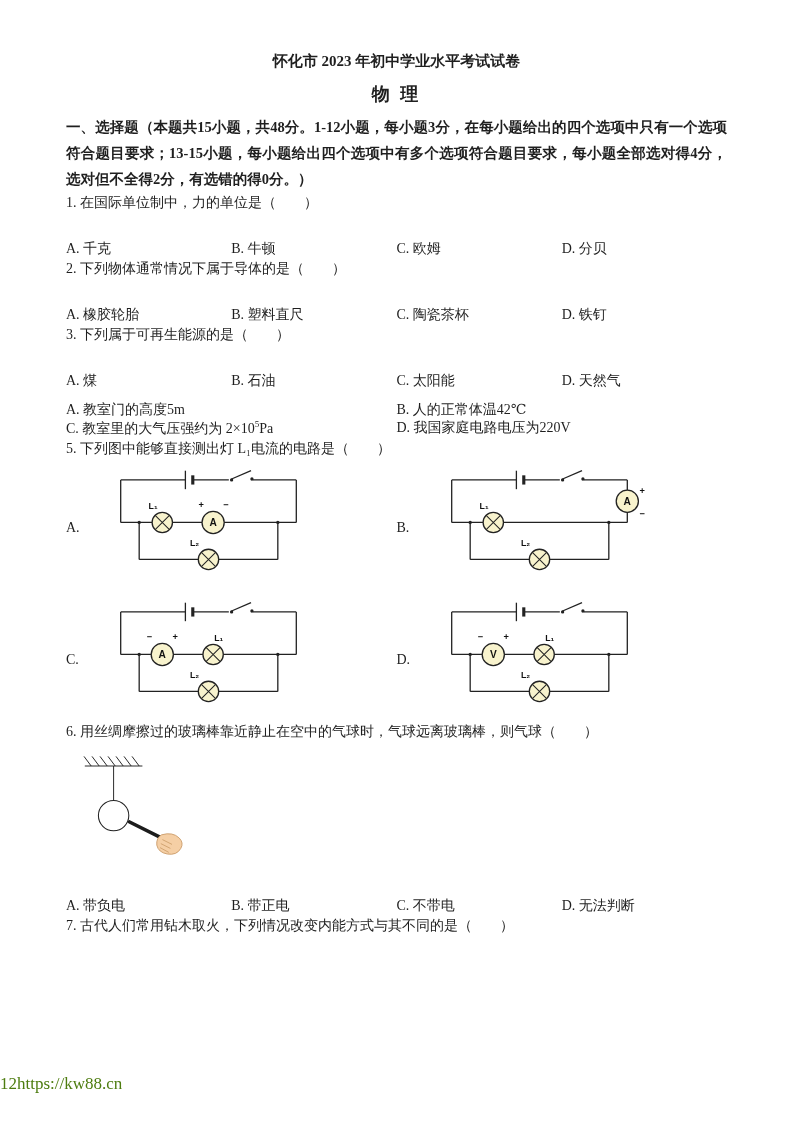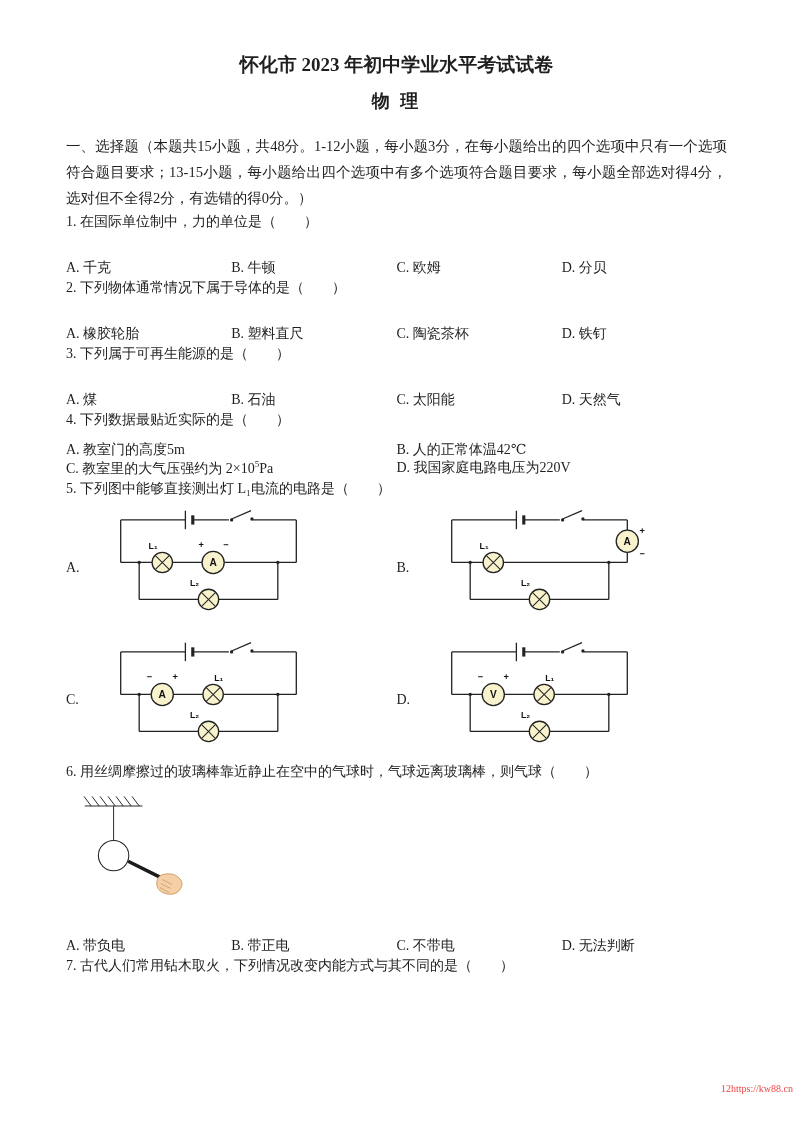--- a/index.html
+++ b/index.html
@@ -3,43 +3,43 @@
 <meta charset="utf-8">
 <style>
   * { margin:0; padding:0; box-sizing:border-box; }
   html,body { background:#ffffff; }
   body {
     width:793px; height:1122px; position:relative; overflow:hidden;
     color:#1f1f1f;
     font-family:"Liberation Serif","DejaVu Serif",serif;
   }
   .page { padding:52px 66px 0 66px; }
-  .title { text-align:center; font-size:19px; font-weight:bold;font-family:Liberation Serif, serif; }
+  .title { text-align:center; font-size:15px; font-weight:bold;font-family:Liberation Serif, serif; }
   .subject { text-align:center; font-size:18px; font-weight:bold; margin-top:11px; letter-spacing:3px; }
-  .intro { font-weight:normal; font-size:14.5px; line-height:1.8; margin-top:20px; text-align:justify; }
+  .intro { font-weight:bold; font-size:14.5px; line-height:1.8; margin-top:8px; text-align:justify; }
   .stem { font-size:14px; margin-top:0; line-height:1.5; }
   .opts { display:grid; margin-top:11px; font-size:14px; }
   .cols4 { grid-template-columns:repeat(4,1fr);margin-top:27px; }
   .cols2 { grid-template-columns:1fr 1fr; }
   sup { font-size:9px; vertical-align:super; }
   .diagrams { display:grid; grid-template-columns:1fr 1fr; row-gap:10px; margin-top:8px; }
   .dcell { display:flex; align-items:center; gap:8px; }
   .dlabel { font-size:14px; width:22px; flex:0 0 auto; }
   .circuit { width:225px; height:122px; }
   .circuit .wire { stroke:#222; stroke-width:1.4; fill:none; }
   .circuit .thick { stroke:#222; stroke-width:3.4; fill:none; }
   .circuit .comp { fill:#f8f3cd; stroke:#222; stroke-width:1.4; }
   .circuit .x { stroke:#222; stroke-width:1.1; fill:none; }
   .circuit text { font-family:"Liberation Sans","DejaVu Sans",sans-serif; fill:#111; }
   .circuit .mlabel { font-size:11px; font-weight:bold; text-anchor:middle; }
   .circuit .slabel { font-size:9.5px; font-weight:bold; text-anchor:middle; }
   .circuit .sign { font-size:10px; font-weight:bold; text-anchor:middle; }
   .q6img { width:160px; height:120px; display:block; margin:8px 0 2px 6px; }
   .q6img .wire { stroke:#222; stroke-width:1.2; fill:none; }
-  .footer { position:absolute; left:0; right:0; bottom:28px; text-align:right; font-size:10px; color:#ef4444; }
+  .footer { position:absolute; left:0; right:0; bottom:28px; text-align:left; font-size:17px; color:#4d7c0f; }
 </style>
 </head>
 <body>
 
 <div class="page">
 
   <h1 class="title">怀化市 2023 年初中学业水平考试试卷</h1>
   <h2 class="subject">物 理</h2>
 
   <p class="intro">一、选择题（本题共15小题，共48分。1-12小题，每小题3分，在每小题给出的四个选项中只有一个选项符合题目要求；13-15小题，每小题给出四个选项中有多个选项符合题目要求，每小题全部选对得4分，选对但不全得2分，有选错的得0分。）</p>
@@ -68,21 +68,20 @@
     <p class="stem">3. 下列属于可再生能源的是（　　）</p>
     <div class="opts cols4">
       <span>A. 煤</span>
       <span>B. 石油</span>
       <span>C. 太阳能</span>
       <span>D. 天然气</span>
     </div>
   </div>
 
   <div>
-    <p class="stem">4. 下列数据最贴近实际的是（　　）</p>
     <div class="opts cols2">
       <span>A. 教室门的高度5m</span>
       <span>B. 人的正常体温42℃</span>
       <span><span>C. 教室里的大气压强约为 2×10</span><sup>5</sup><span>Pa</span></span>
       <span>D. 我国家庭电路电压为220V</span>
     </div>
   </div>
 
   <div>
     <p class="stem">5. 下列图中能够直接测出灯 L₁电流的电路是（　　）</p>

